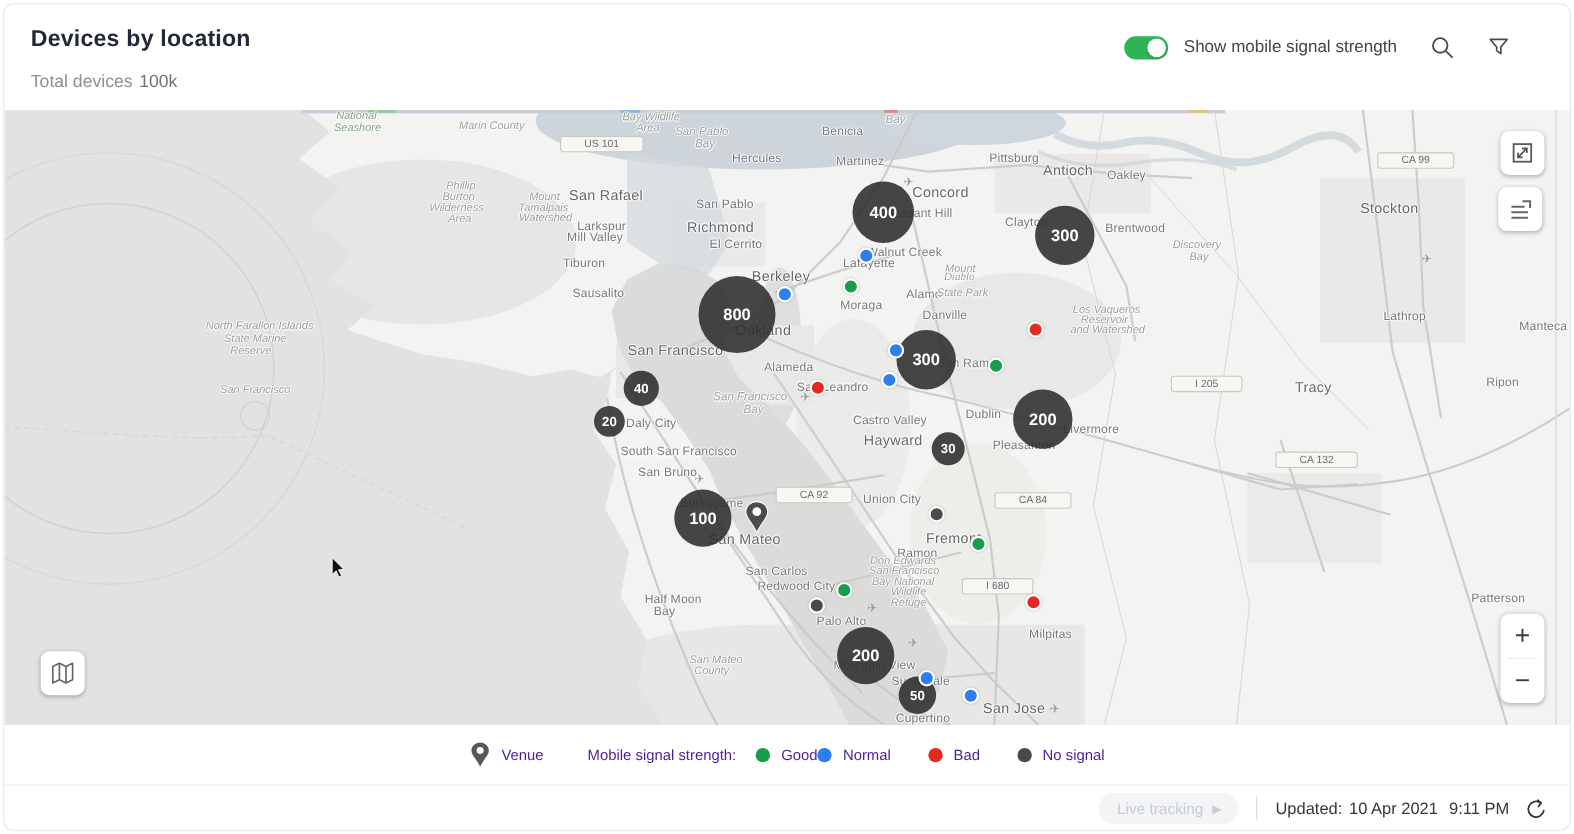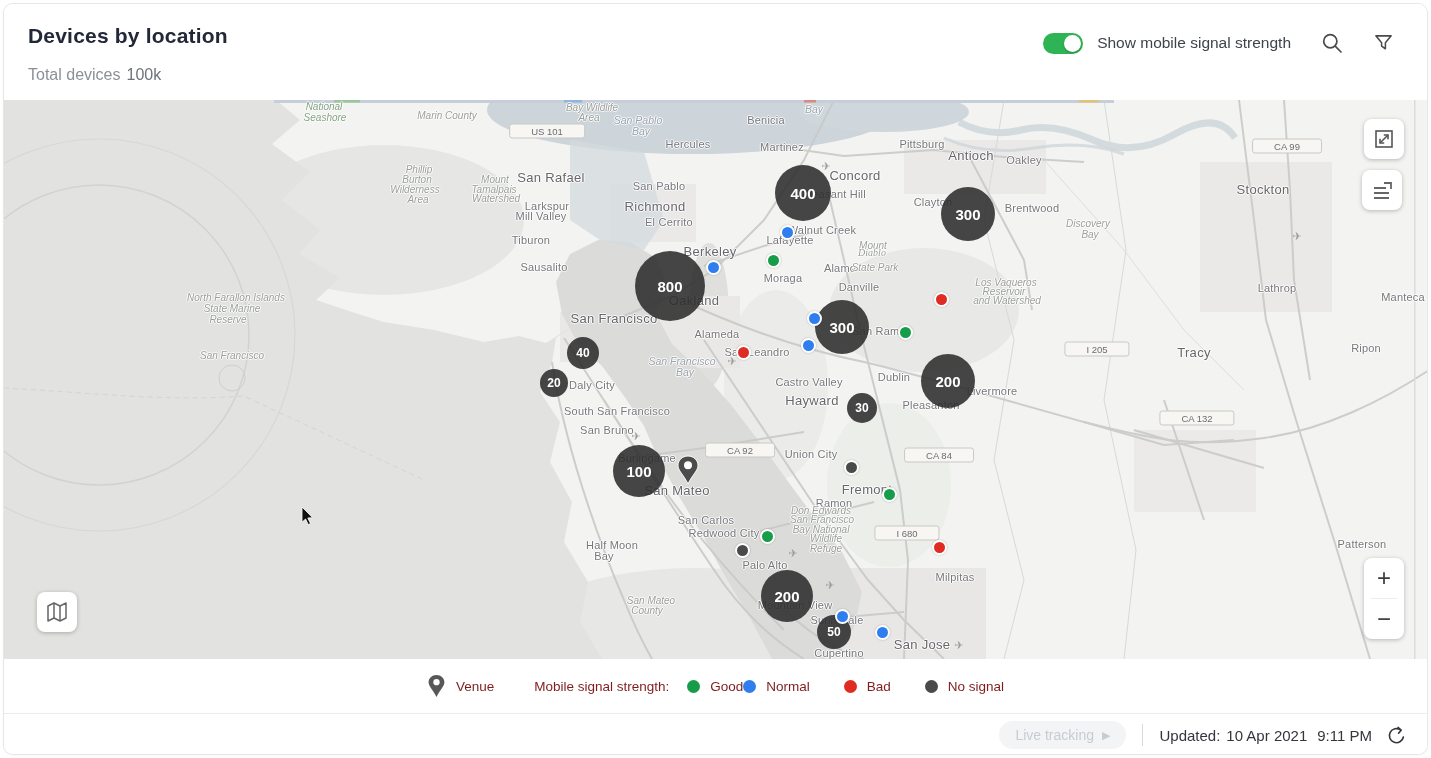--- a/index.html
+++ b/index.html
@@ -7,21 +7,21 @@
 
   .card { position:absolute; left:3px; top:3px; width:1425px; height:752px;
           background:#fff; border:1px solid #e7e7e7; border-radius:10px; overflow:hidden;
           box-shadow:0 1px 3px rgba(0,0,0,.04); }
 
   
   .header { position:relative; height:96px; background:#fff; }
   .title { position:absolute; left:24px; top:20px; font-size:21px; font-weight:bold; color:#232838; letter-spacing:.2px; }
   .subtitle { position:absolute; left:24px; top:62px; font-size:16px; color:#8b9097; }
   .subtitle .val { color:#6e737a; margin-left:6px; }
-  .header-right { position:absolute; right:33px; top:28px; display:flex; align-items:center; }
+  .header-right { position:absolute; right:54px; top:28px; display:flex; align-items:center; }
   .toggle { position:relative; width:40px; height:21px; border-radius:11px; cursor:pointer; flex:none; }
   .toggle .knob { position:absolute; right:2px; top:2px; width:17px; height:17px; border-radius:50%; background:#fff; box-shadow:0 1px 2px rgba(0,0,0,.25); }
   .toggle-label { margin-left:14px; font-size:15.5px; color:#3f444b; }
   .hicon { margin-left:30px; cursor:pointer; display:flex; align-items:center; }
 
   
   .map { position:relative; height:559px; background:#f3f3f2; overflow:hidden; cursor:default; }
   .map svg.base { position:absolute; left:0; top:0; }
 
   .map-label { position:absolute; transform:translate(-50%,-50%); white-space:nowrap; color:#76767a;
@@ -55,21 +55,21 @@
   .zoomctl { position:absolute; right:23px; bottom:20px; width:40px; height:81px; background:#fff; border-radius:8px;
              box-shadow:0 1px 4px rgba(0,0,0,.25); display:flex; flex-direction:column; }
   .zoomctl .zbtn { flex:1; display:flex; align-items:center; justify-content:center; font-size:24px; color:#3c3c3c; cursor:pointer; }
   .zoomctl .zdiv { height:1px; background:#ececec; margin:0 7px; }
 
   .cursor { position:absolute; pointer-events:none; }
 
   
   .legendbar { height:54px; background:#fff; display:flex; align-items:center; justify-content:center; }
   .legendbar .lg-item { display:flex; align-items:center; }
-  .legendbar .lg-text { font-size:13.5px; color:#7f1d1d; margin-left:10px; }
+  .legendbar .lg-text { font-size:13.5px; color:#4c1d95; margin-left:10px; }
   .legendbar .lg-dot { width:13px; height:13px; border-radius:50%; }
   .lg-gap { width:30px; } .lg-gap-lg { width:40px; }
 
   
   .footer { height:43px; border-top:1px solid #ececec; background:#fff; display:flex; align-items:center;
             justify-content:flex-end; padding-right:20px; }
   .pill { display:flex; align-items:center; background:#f3f4f5; border-radius:16px; padding:6px 16px; cursor:pointer; }
   .pill .pill-text { font-size:14px; color:#c7ccd1; }
   .pill .play { margin-left:8px; color:#c7ccd1; font-size:11px; }
   .fdiv { width:1px; height:22px; background:#d9d9d9; margin:0 16px; }

